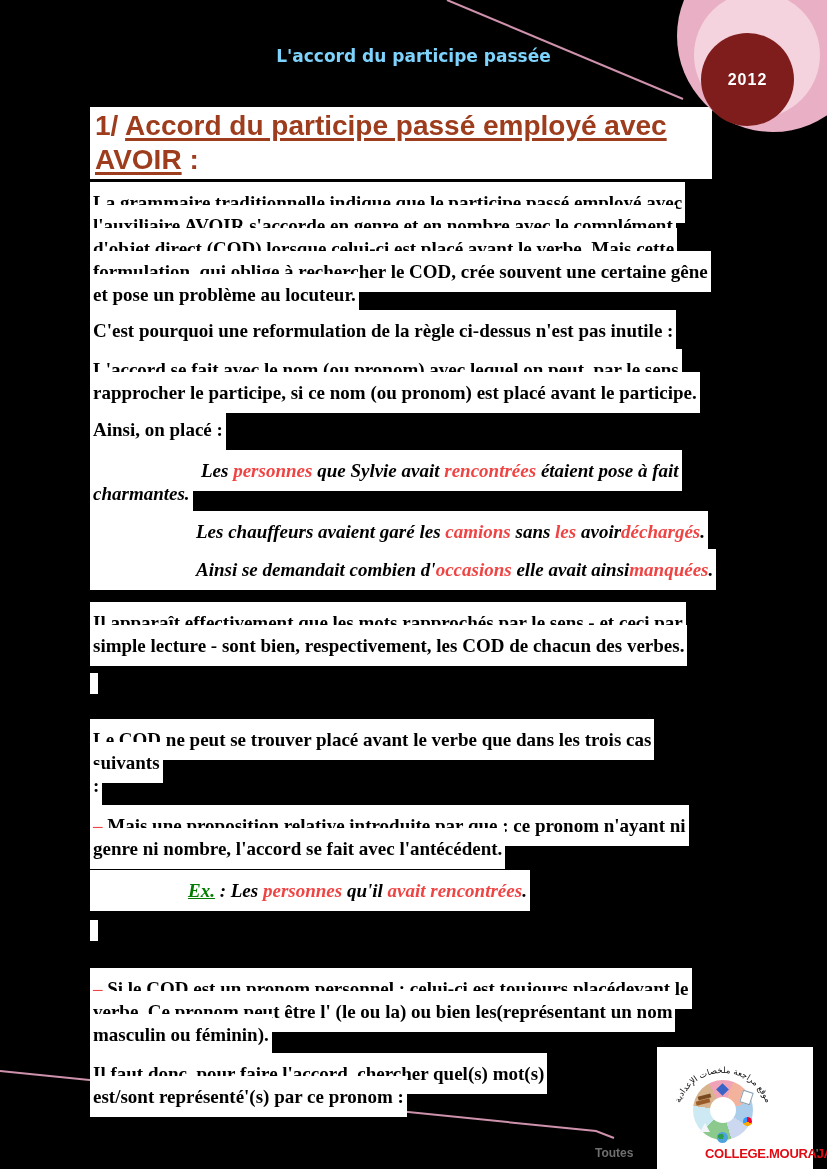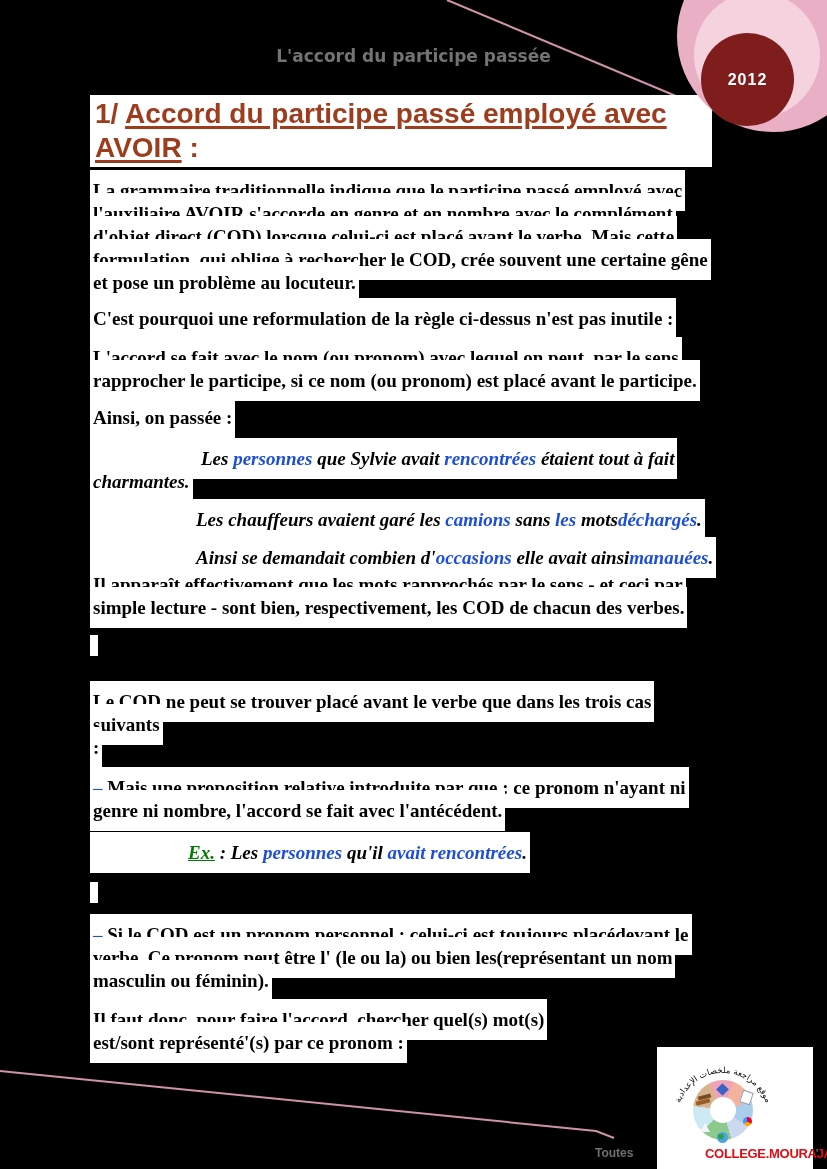--- a/index.html
+++ b/index.html
@@ -16,40 +16,40 @@
   .circle{position:absolute;border-radius:50%;z-index:3;}
   .circle-outer{left:677px;top:-60px;width:192px;height:192px;background:#e9afc4;}
   .circle-mid{left:694px;top:-8px;width:126px;height:126px;background:#f4d2de;}
   .circle-inner{left:701px;top:33px;width:93px;height:93px;background:#7f1d1d;
     display:flex;align-items:center;justify-content:center;}
   .badge-year{color:#fff;font-family:"Liberation Sans",sans-serif;
     font-weight:bold;font-size:16px;letter-spacing:1px;}
   
   .doc-header{
     position:absolute;top:46px;left:0;width:827px;text-align:center;z-index:2;
-    font-family:"DejaVu Sans",sans-serif;font-weight:bold;font-size:17px;color:#737373;
+    font-family:"DejaVu Sans",sans-serif;font-weight:bold;font-size:17px;color:#7dd3fc;
   }
   
-  .content{position:absolute;left:90px;top:95px;width:622px;z-index:2;}
+  .content{position:absolute;left:90px;top:107px;width:622px;z-index:2;}
   .heading{
     background:#fff;color:#9d3d1d;
     font-family:"Liberation Sans",sans-serif;font-weight:bold;
     font-size:28px;line-height:34px;padding:2px 5px;
   }
   .heading .u{text-decoration:underline;text-decoration-thickness:3px;text-underline-offset:3px;}
   .para{
     font-weight:bold;font-size:19px;line-height:23px;color:#000;
   }
   .hl{
     background:#fff;padding:10px 3px;
     -webkit-box-decoration-break:clone;box-decoration-break:clone;
   }
   .example{font-style:italic;}
   .nowrap{white-space:nowrap;}
-  .red{color:#1d4ed8;}
+  .red{color:#ef4444;}
   .green{color:#007d00;text-decoration:underline;}
   .ind{display:inline-block;}
   .sliver{width:8px;height:21px;background:#fff;}
   
   .logo-box{
     position:absolute;left:657px;top:1047px;width:156px;height:122px;
     background:#fff;z-index:4;
   }
   .logo-ring{
     position:absolute;left:36px;top:33px;width:60px;height:60px;border-radius:50%;
@@ -111,57 +111,57 @@
 
   <div class="para" style="margin-top:13px">
     <span class="hl">C'est pourquoi une reformulation de la règle ci-dessus n'est pas inutile :</span>
   </div>
 
   <div class="para" style="margin-top:16px">
     <span class="hl">L'accord se fait avec le nom (ou pronom) avec lequel on peut, par le sens rapprocher le participe, si ce nom (ou pronom) est placé avant le participe.</span>
   </div>
 
   <div class="para" style="margin-top:14px">
-    <span class="hl">Ainsi, on passée :</span>
+    <span class="hl">Ainsi, on placé :</span>
   </div>
 
   <div class="para example" style="margin-top:18px">
-    <span class="hl"><span class="ind" style="width:108px"></span><span>Les </span><span class="red">personnes</span><span> que Sylvie avait </span><span class="red">rencontrées</span><span> étaient tout à fait</span><br><span>charmantes.</span></span>
+    <span class="hl"><span class="ind" style="width:108px"></span><span>Les </span><span class="red">personnes</span><span> que Sylvie avait </span><span class="red">rencontrées</span><span> étaient pose à fait</span><br><span>charmantes.</span></span>
   </div>
 
   <div class="para example nowrap" style="margin-top:15px">
-    <span class="hl"><span class="ind" style="width:103px"></span><span>Les chauffeurs avaient garé les </span><span class="red">camions</span><span> sans </span><span class="red">les</span><span> mots</span><span class="red">déchargés</span><span>.</span></span>
+    <span class="hl"><span class="ind" style="width:103px"></span><span>Les chauffeurs avaient garé les </span><span class="red">camions</span><span> sans </span><span class="red">les</span><span> avoir</span><span class="red">déchargés</span><span>.</span></span>
   </div>
 
   <div class="para example nowrap" style="margin-top:15px">
     <span class="hl"><span class="ind" style="width:103px"></span><span>Ainsi se demandait combien d'</span><span class="red">occasions</span><span> elle avait ainsi</span><span class="red">manquées</span><span>.</span></span>
   </div>
 
-  <div class="para" style="margin-top:4px">
+  <div class="para" style="margin-top:30px">
     <span class="hl">Il apparaît effectivement que les mots rapprochés par le sens - et ceci par simple lecture - sont bien, respectivement, les COD de chacun des verbes.</span>
   </div>
 
   <div class="sliver" style="margin-top:16px"></div>
 
   <div class="para" style="margin-top:34px">
     <span class="hl">Le COD ne peut se trouver placé avant le verbe que dans les trois cas suivants</span><br>
     <span class="hl">:</span>
   </div>
 
   <div class="para" style="margin-top:17px">
     <span class="hl"><span class="red">– </span><span>Mais une proposition relative introduite par que : ce pronom n'ayant ni genre ni nombre, l'accord se fait avec l'antécédent.</span></span>
   </div>
 
   <div class="para example" style="margin-top:19px">
     <span class="hl"><span class="ind" style="width:95px"></span><span class="green">Ex.</span><span> : Les </span><span class="red">personnes</span><span> qu'il </span><span class="red">avait rencontrées</span><span>.</span></span>
   </div>
 
   <div class="sliver" style="margin-top:18px"></div>
 
-  <div class="para" style="margin-top:20px">
+  <div class="para" style="margin-top:36px">
     <span class="hl"><span class="red">– </span><span>Si le COD est un pronom personnel : celui-ci est toujours placédevant le verbe. Ce pronom peut être l' (le ou la) ou bien les(représentant un nom masculin ou féminin).</span></span>
   </div>
 
   <div class="para" style="margin-top:16px">
     <span class="hl">Il faut donc, pour faire l'accord, chercher quel(s) mot(s)</span><br>
     <span class="hl">est/sont  représenté'(s) par ce pronom :</span>
   </div>
 
 </div>
 

